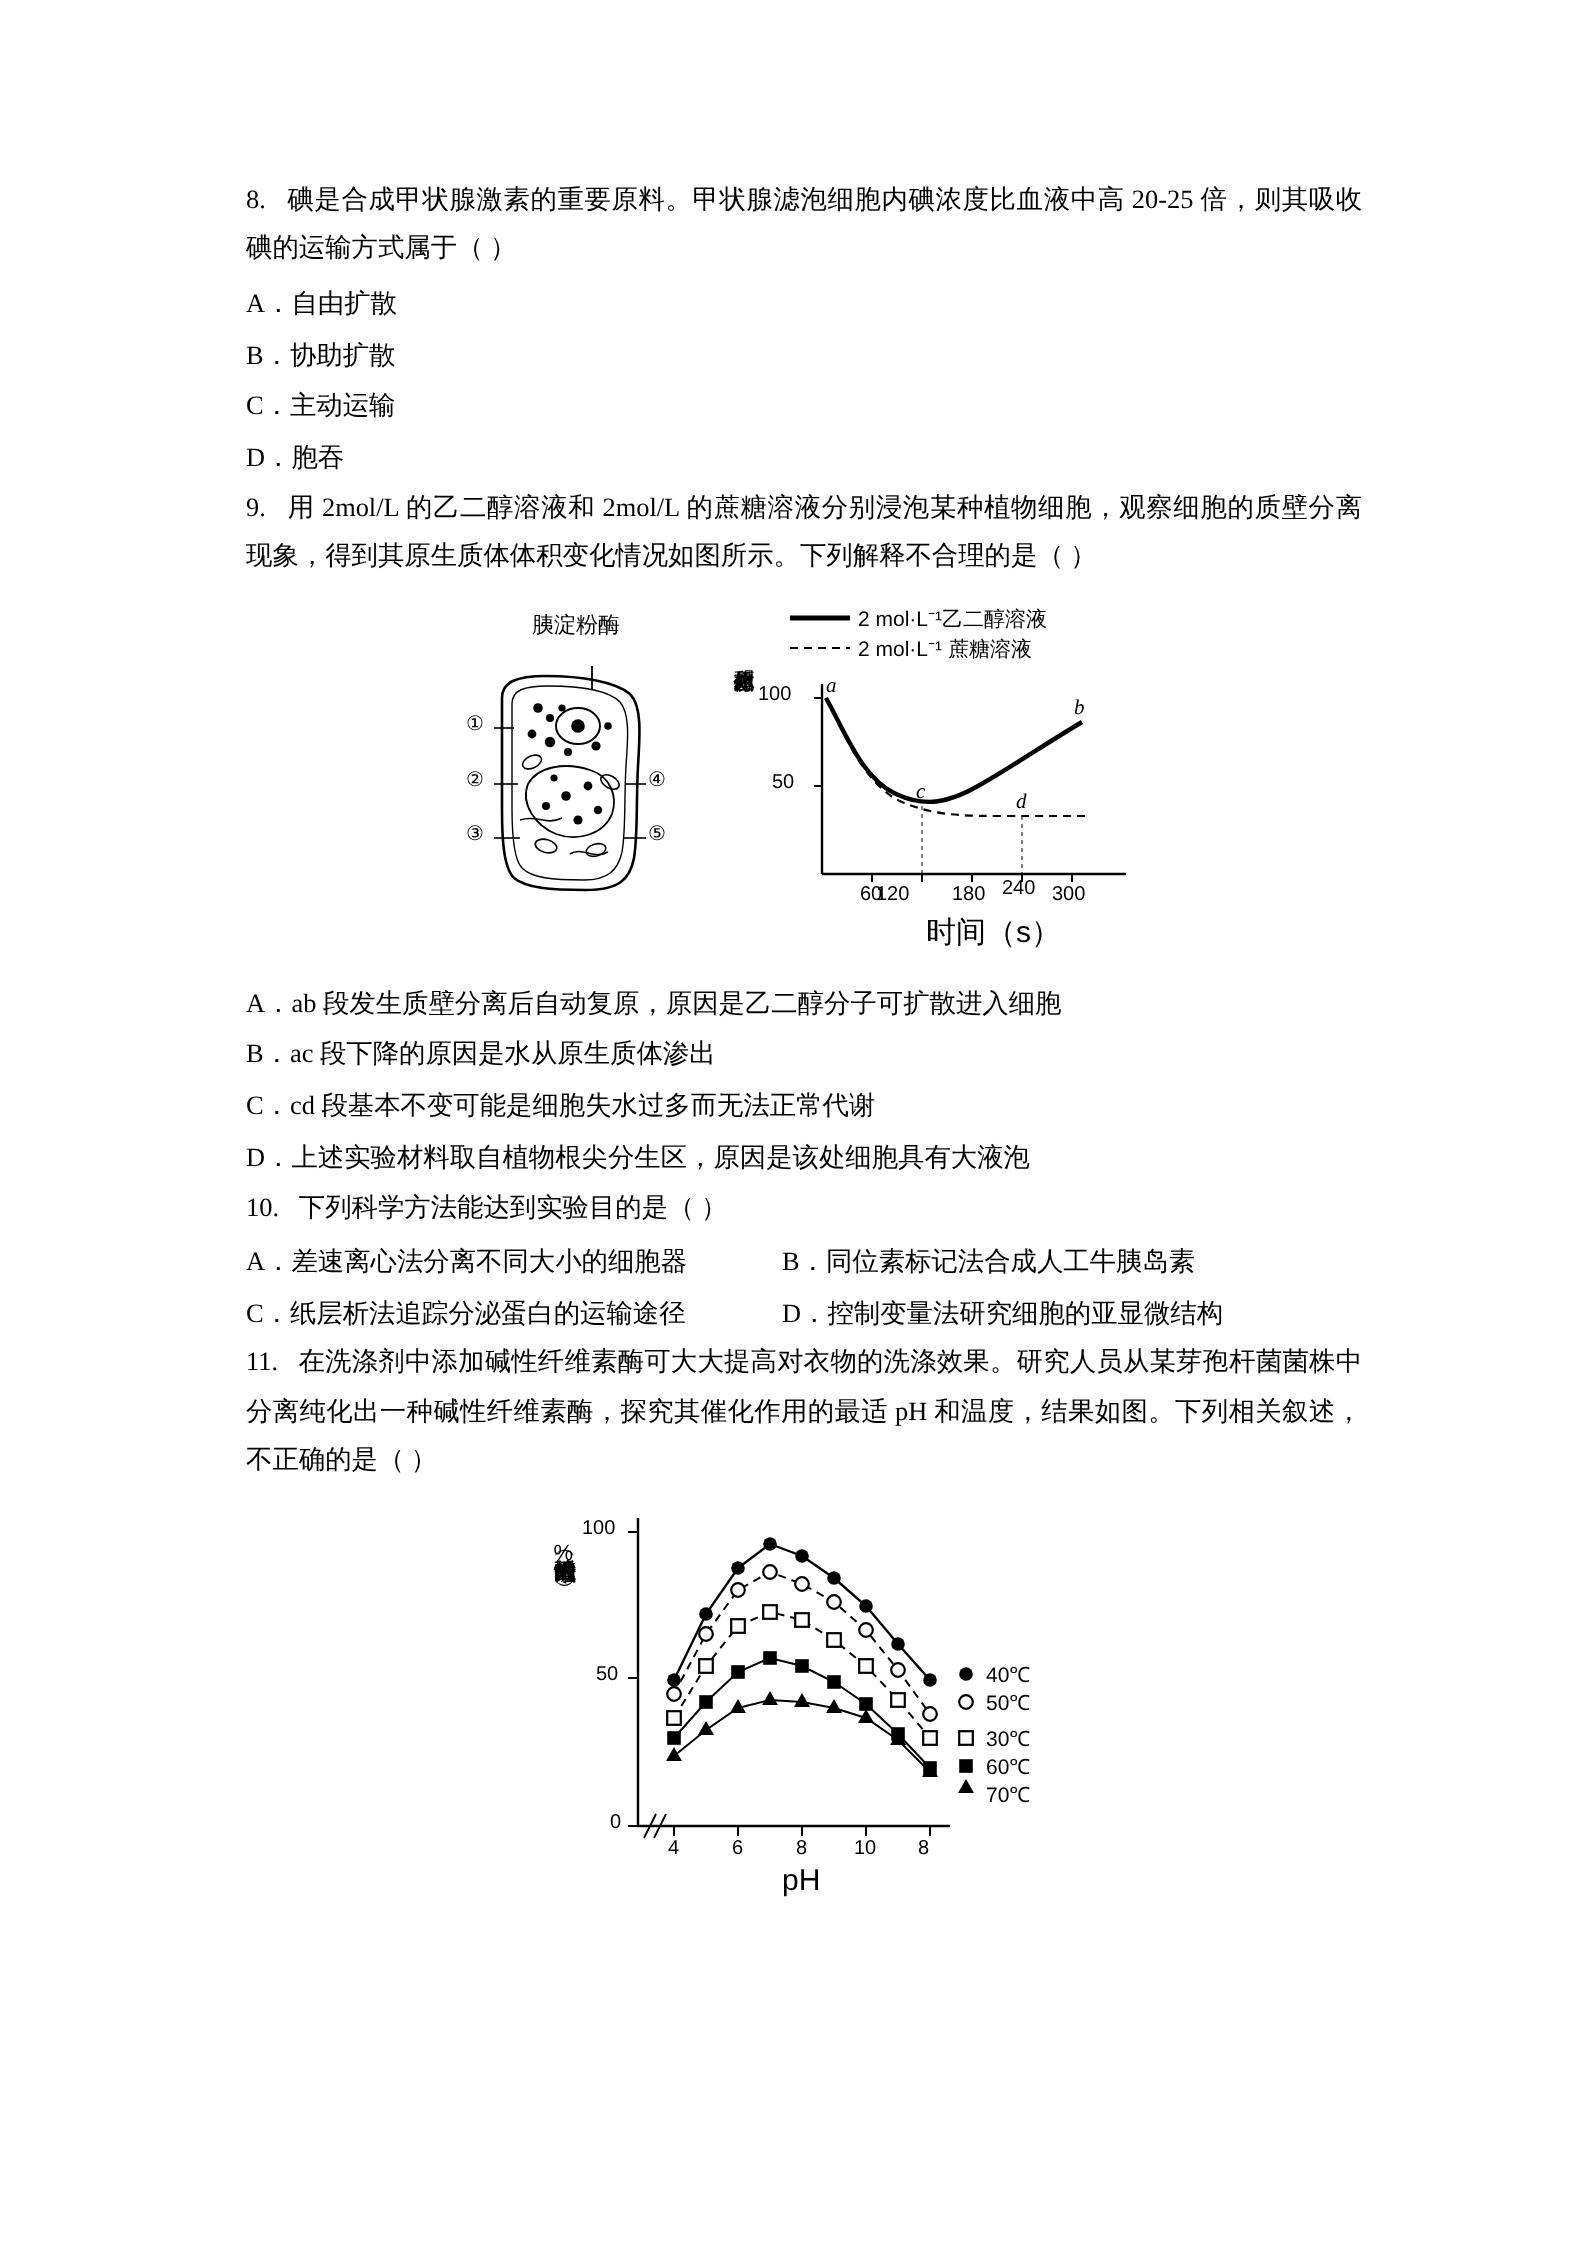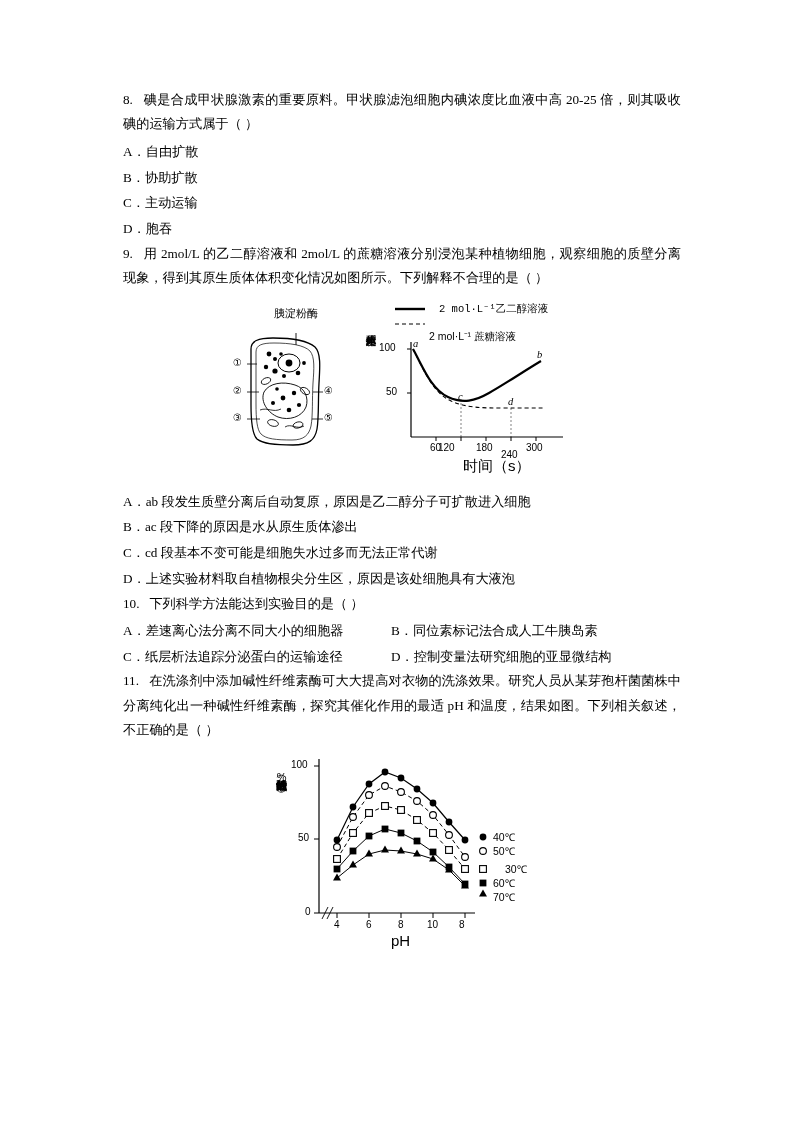--- a/index.html
+++ b/index.html
@@ -59,21 +59,21 @@
     position: relative;
     width: 558px;
     height: 180px;
     margin-top: 6px;
   }
   .cell-label {
     position: absolute;
     font-size: 11px;
     font-family: "Liberation Sans", sans-serif;
     line-height: 1.25;
-    text-align: center;
+    text-align: left;
   }
   .circnum {
     position: absolute;
     font-size: 10px;
     font-family: "DejaVu Sans", sans-serif;
   }
   .legend-line {
     position: absolute;
     font-size: 10.5px;
     font-family: "Liberation Sans", sans-serif;
@@ -212,22 +212,22 @@
         <div class="circnum" style="left:110px; top:60px;">①</div>
         <div class="circnum" style="left:110px; top:88px;">②</div>
         <div class="circnum" style="left:110px; top:115px;">③</div>
         <div class="circnum" style="left:201px; top:88px;">④</div>
         <div class="circnum" style="left:201px; top:115px;">⑤</div>
 
         <svg style="position:absolute; left:0; top:0;" width="558" height="180">
           <line x1="272" y1="12" x2="302" y2="12" stroke="#000" stroke-width="2.4"></line>
           <line x1="272" y1="27" x2="302" y2="27" stroke="#000" stroke-width="1" stroke-dasharray="4,3"></line>
         </svg>
-        <div class="legend-line" style="left:316px; top:5px;font-family:Liberation Mono, monospace;">2 mol·L⁻¹乙二醇溶液</div>
-        <div class="legend-line" style="left:306px; top:32px;">2 mol·L⁻¹ 蔗糖溶液</div>
+        <div class="legend-line" style="left:306px; top:5px;">2 mol·L⁻¹乙二醇溶液</div>
+        <div class="legend-line" style="left:306px; top:20px;">2 mol·L⁻¹ 蔗糖溶液</div>
 
         <div class="axis-title-v" style="left:243px; top:30px; height:110px;">原生质体相对体积</div>
 
         <svg style="position:absolute; left:0; top:0;" width="558" height="180">
 
           <line x1="288" y1="45" x2="288" y2="140" stroke="#000" stroke-width="1.2"></line>
           <line x1="288" y1="140" x2="440" y2="140" stroke="#000" stroke-width="1.2"></line>
 
           <line x1="284" y1="52" x2="288" y2="52" stroke="#000" stroke-width="1"></line>
           <line x1="284" y1="96" x2="288" y2="96" stroke="#000" stroke-width="1"></line>
@@ -249,21 +249,21 @@
           <line x1="338" y1="106" x2="338" y2="140" stroke="#000" stroke-width="0.5" stroke-dasharray="2,2"></line>
           <line x1="388" y1="111" x2="388" y2="140" stroke="#000" stroke-width="0.5" stroke-dasharray="2,2"></line>
         </svg>
 
         <div class="tick-lbl" style="left:256px; top:45px;">100</div>
         <div class="tick-lbl" style="left:263px; top:89px;">50</div>
 
         <div class="tick-lbl" style="left:307px; top:145px;">60</div>
         <div class="tick-lbl" style="left:315px; top:145px;">120</div>
         <div class="tick-lbl" style="left:353px; top:145px;">180</div>
-        <div class="tick-lbl" style="left:378px; top:152px;text-align:center;">240</div>
+        <div class="tick-lbl" style="left:378px; top:142px;text-align:center;">240</div>
         <div class="tick-lbl" style="left:403px; top:145px;">300</div>
 
         <div class="axis-title-h" style="left:340px; top:160px;">时间（s）</div>
 
         <div class="pt-lbl" style="left:290px; top:41px;">a</div>
         <div class="pt-lbl" style="left:414px; top:52px;">b</div>
         <div class="pt-lbl" style="left:335px; top:94px;">c</div>
         <div class="pt-lbl" style="left:385px; top:99px;">d</div>
       </div>
 
@@ -384,20 +384,20 @@
         <div class="tick-lbl" style="left:211px; top:168px;">4</div>
         <div class="tick-lbl" style="left:243px; top:168px;">6</div>
         <div class="tick-lbl" style="left:275px; top:168px;">8</div>
         <div class="tick-lbl" style="left:304px; top:168px;">10</div>
         <div class="tick-lbl" style="left:336px; top:168px;">8</div>
 
         <div class="axis-title-h" style="left:268px; top:181px;">pH</div>
 
         <div class="f2-legend" style="left:370px; top:79px;">40℃</div>
         <div class="f2-legend" style="left:370px; top:93px;">50℃</div>
-        <div class="f2-legend" style="left:370px; top:111px;margin-left:12px;">30℃</div>
+        <div class="f2-legend" style="left:370px; top:111px;">30℃</div>
         <div class="f2-legend" style="left:370px; top:125px;">60℃</div>
         <div class="f2-legend" style="left:370px; top:139px;">70℃</div>
       </div>
     </div>
 
   </div>
 </div>
 
 </body></html>

